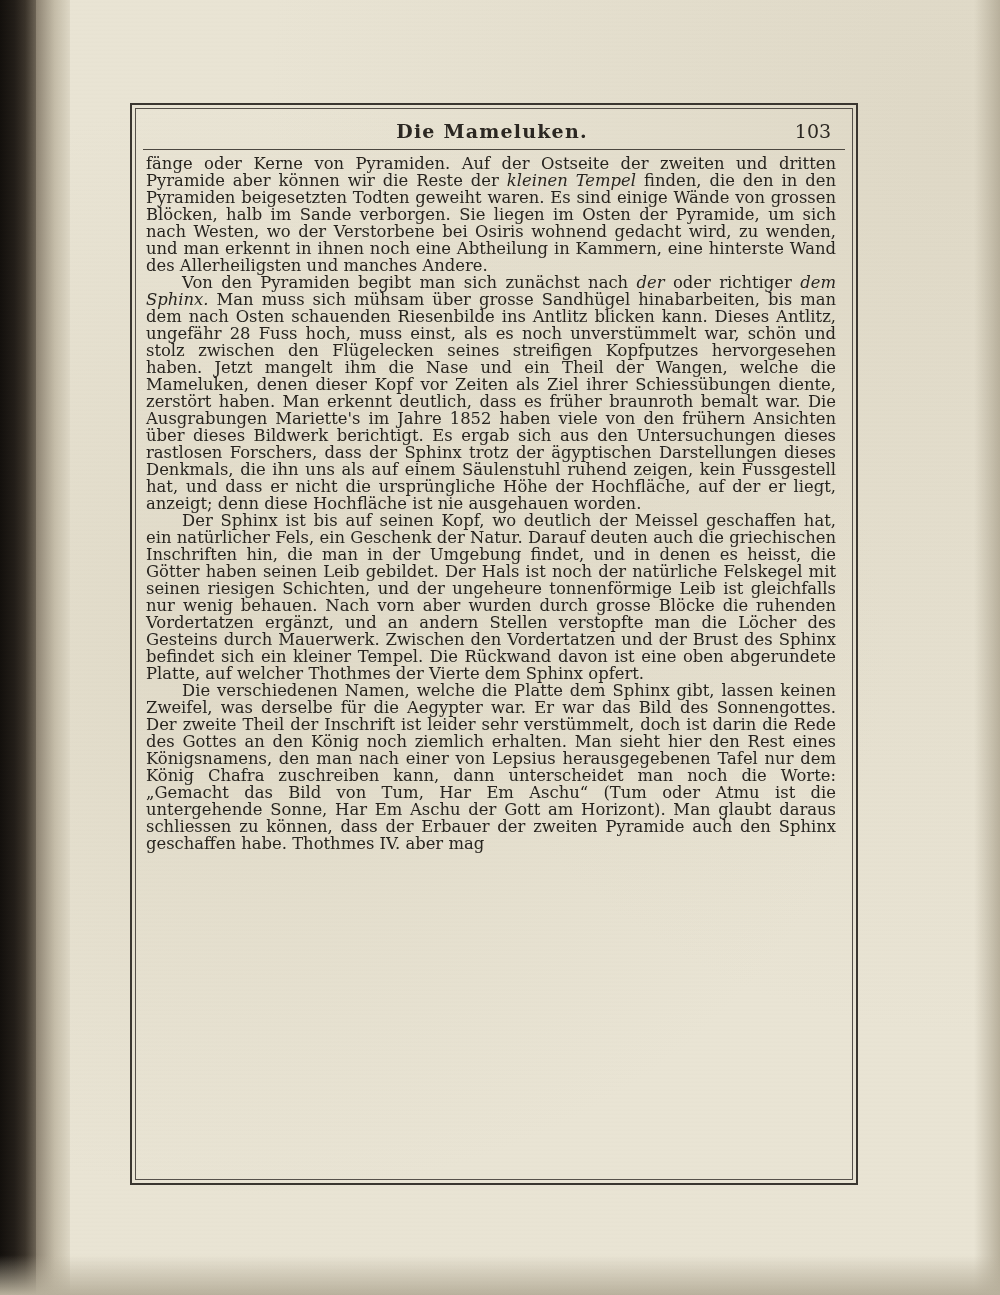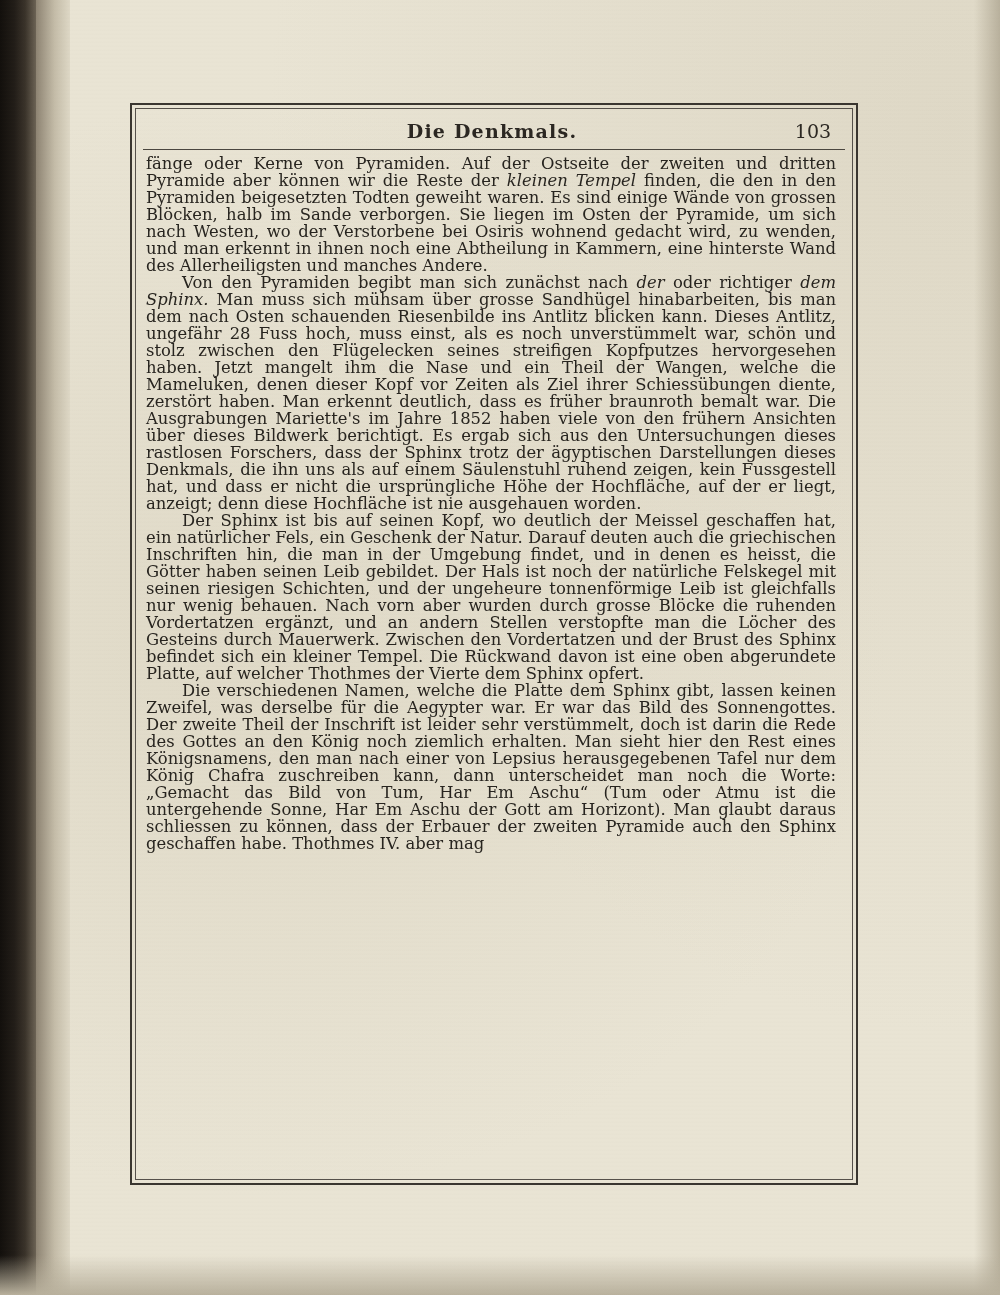--- a/index.html
+++ b/index.html
@@ -150,21 +150,21 @@
   <div id="gutter-dark"></div>
   <div id="gutter-soft"></div>
   <div id="paper-tone"></div>
   <div id="page-edge-shadow"></div>
   <div id="bottom-shadow"></div>
 
   <div id="frame-outer"></div>
   <div id="frame-inner"></div>
 
   <div id="head">
-    <div class="head-title">Die Denkmals.</div>
+    <div class="head-title">Die Mameluken.</div>
     <div class="head-folio">103</div>
   </div>
   <div id="head-rule"></div>
 
   <div id="body-text">
     <p class="first"><span>fänge oder Kerne von Pyramiden. Auf der Ostseite der zweiten und dritten Pyramide aber können wir die Reste der </span><i>kleinen Tempel</i><span> finden, die den in den Pyramiden beigesetzten Todten geweiht waren. Es sind einige Wände von grossen Blöcken, halb im Sande verborgen. Sie liegen im Osten der Pyramide, um sich nach Westen, wo der Verstorbene bei Osiris wohnend gedacht wird, zu wenden, und man erkennt in ihnen noch eine Abtheilung in Kammern, eine hinterste Wand des Allerheiligsten und manches Andere.</span></p>
 
     <p><span>Von den Pyramiden begibt man sich zunächst nach </span><i>der</i><span> oder richtiger </span><i>dem Sphinx.</i><span> Man muss sich mühsam über grosse Sandhügel hinabarbeiten, bis man dem nach Osten schauenden Riesenbilde ins Antlitz blicken kann. Dieses Antlitz, ungefähr 28 Fuss hoch, muss einst, als es noch unverstümmelt war, schön und stolz zwischen den Flügelecken seines streifigen Kopfputzes hervorgesehen haben. Jetzt mangelt ihm die Nase und ein Theil der Wangen, welche die Mameluken, denen dieser Kopf vor Zeiten als Ziel ihrer Schiessübungen diente, zerstört haben. Man erkennt deutlich, dass es früher braunroth bemalt war. Die Ausgrabungen Mariette's im Jahre 1852 haben viele von den frühern Ansichten über dieses Bildwerk berichtigt. Es ergab sich aus den Untersuchungen dieses rastlosen Forschers, dass der Sphinx trotz der ägyptischen Darstellungen dieses Denkmals, die ihn uns als auf einem Säulenstuhl ruhend zeigen, kein Fussgestell hat, und dass er nicht die ursprüngliche Höhe der Hochfläche, auf der er liegt, anzeigt; denn diese Hochfläche ist nie ausgehauen worden.</span></p>
 
     <p>Der Sphinx ist bis auf seinen Kopf, wo deutlich der Meissel geschaffen hat, ein natürlicher Fels, ein Geschenk der Natur. Darauf deuten auch die griechischen Inschriften hin, die man in der Umgebung findet, und in denen es heisst, die Götter haben seinen Leib gebildet. Der Hals ist noch der natürliche Felskegel mit seinen riesigen Schichten, und der ungeheure tonnenförmige Leib ist gleichfalls nur wenig behauen. Nach vorn aber wurden durch grosse Blöcke die ruhenden Vordertatzen ergänzt, und an andern Stellen verstopfte man die Löcher des Gesteins durch Mauerwerk. Zwischen den Vordertatzen und der Brust des Sphinx befindet sich ein kleiner Tempel. Die Rückwand davon ist eine oben abgerundete Platte, auf welcher Thothmes der Vierte dem Sphinx opfert.</p>

